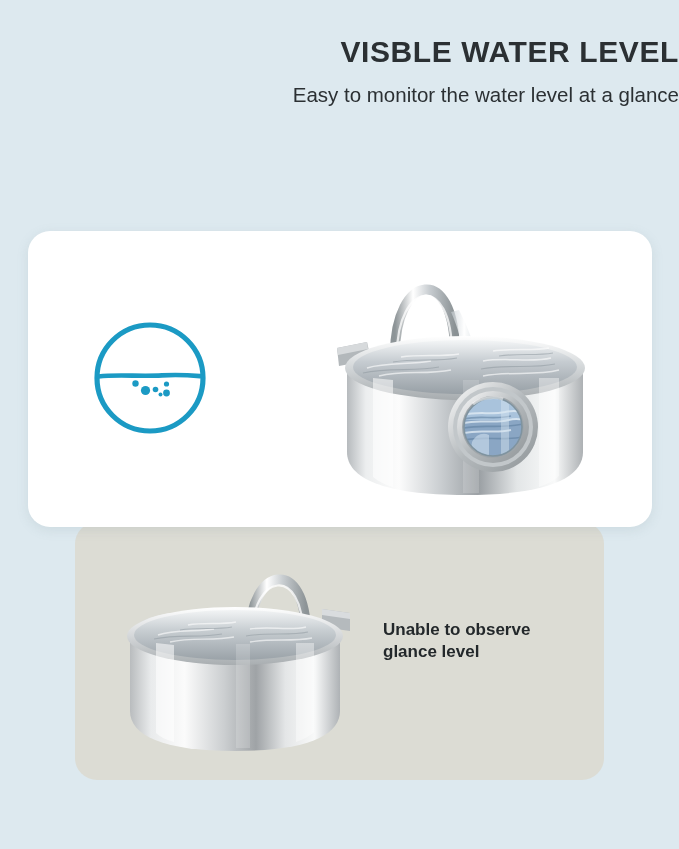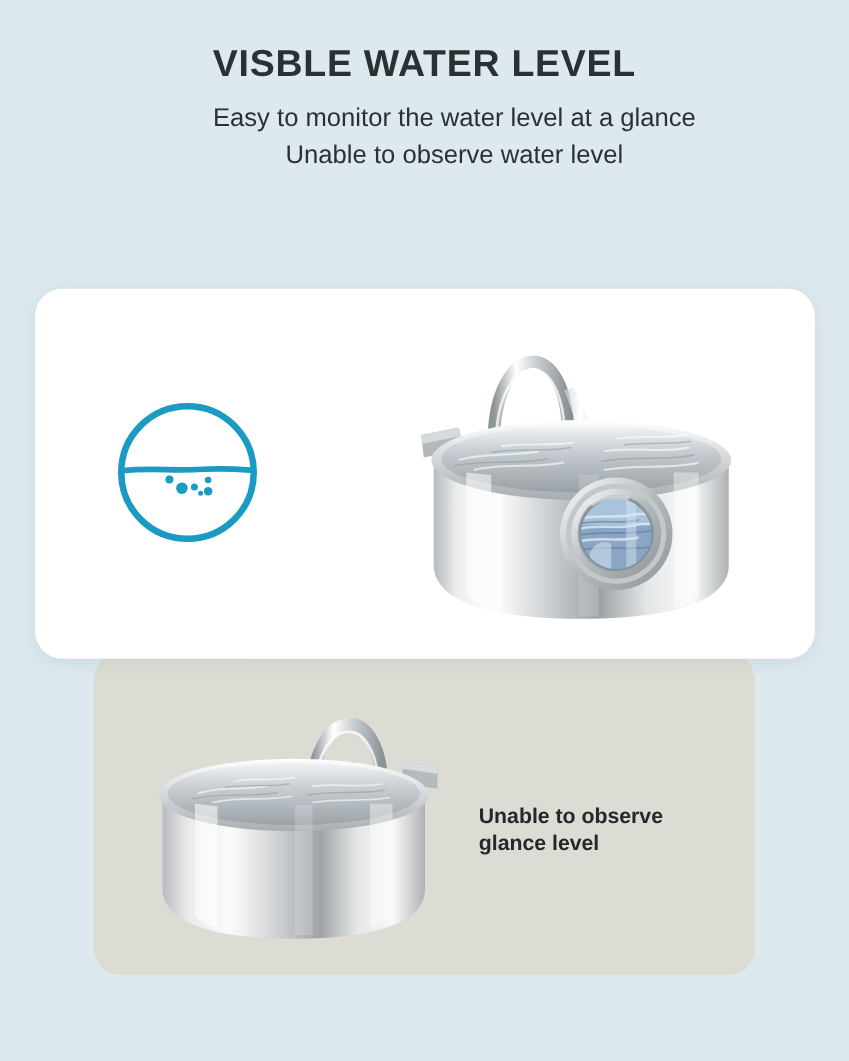--- a/index.html
+++ b/index.html
@@ -14,21 +14,21 @@
     overflow: hidden;
     position: relative;
   }
 
   
   .header {
     position: absolute;
     left: 0;
     top: 0;
     width: 679px;
-    text-align: center;
+    text-align: right;
   }
   .title {
     margin: 0;
     padding-top: 35px;
     font-size: 30px;
     font-weight: bold;
     letter-spacing: 0.6px;
     color: #2b3033;
     line-height: 1.15;
   }
@@ -87,36 +87,35 @@
     left: 100px;
     top: 543px;
     width: 268px;
     height: 226px;
   }
 
   
   .beige-caption {
     position: absolute;
     left: 383px;
-    top: 642px;
+    top: 619px;
     width: 210px;
     font-size: 17px;
     font-weight: bold;
     color: #23282b;
     line-height: 1.32;
   }
   .beige-caption .line { display: block; }
 </style>
 </head>
 <body>
 
 <div class="header">
   <h1 class="title">VISBLE WATER LEVEL</h1>
   <p class="subtitle first">Easy to monitor the water level at a glance</p>
-  <p class="subtitle">Unable to observe water level</p>
 </div>
 
 <div class="card-beige"></div>
 
 <div class="fountain fountain-bottom">
   <svg viewBox="0 0 268 226" xmlns="http://www.w3.org/2000/svg">
     <defs>
       <linearGradient id="bodyB" x1="0" y1="0" x2="1" y2="0">
         <stop offset="0" stop-color="#b9bcbe"></stop>
         <stop offset="0.10" stop-color="#e9ebec"></stop>

